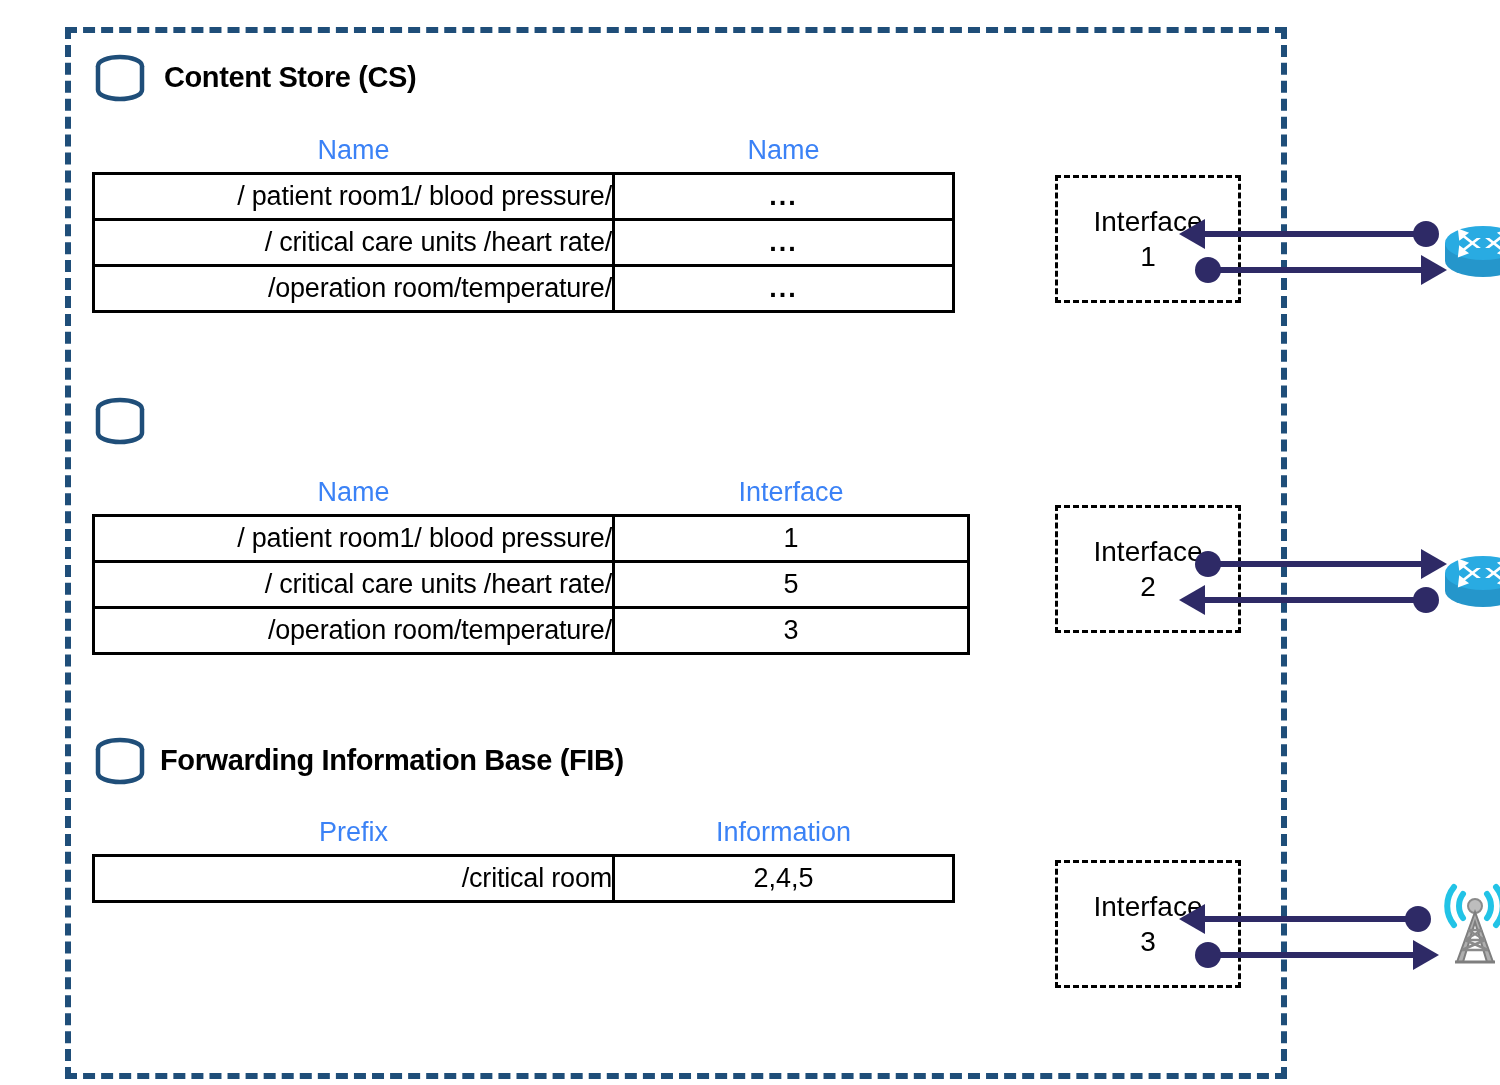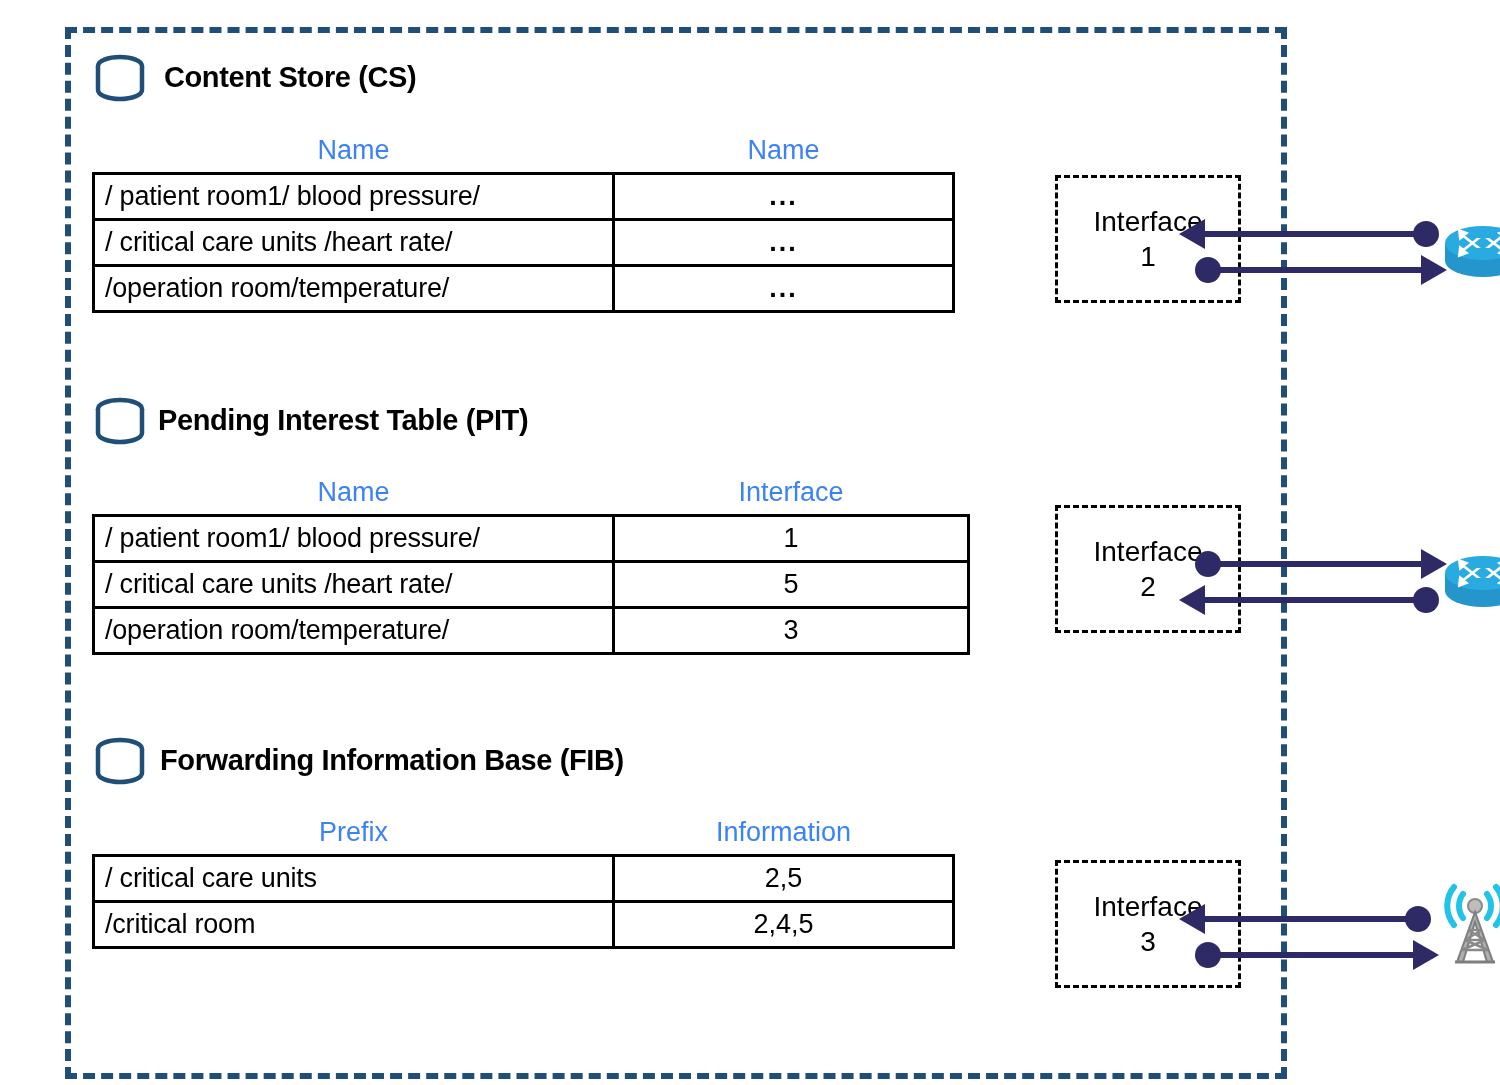--- a/index.html
+++ b/index.html
@@ -17,21 +17,21 @@
   .section{position:absolute;}
 
   .sec-head{position:absolute;display:flex;align-items:center;}
   .db-icon{width:56px;height:56px;flex:0 0 auto;}
   .sec-title{font-weight:bold;font-size:29px;color:#000;letter-spacing:-0.4px;white-space:nowrap;}
 
   
   .tbl{position:absolute;border-collapse:collapse;table-layout:fixed;background:#fff;}
   .tbl th{font-weight:normal;font-size:27px;color:#3b82f6;text-align:center;padding:0 0 6px 0;border:none;}
   .tbl td{border:3px solid #000;font-size:27px;color:#000;height:43px;line-height:43px;padding:0;}
-  .tbl td.c-name{text-align:left;padding-left:10px;white-space:nowrap;letter-spacing:-0.2px;}
+  .tbl td.c-name{text-align:right;padding-left:10px;white-space:nowrap;letter-spacing:-0.2px;}
   .tbl td.c-val{text-align:center;}
   .dots{letter-spacing:2px;font-weight:bold;}
 
   
   .iface-group{position:absolute;}
   .iface-box{
     position:absolute;left:0;top:0;width:186px;height:128px;
     border:3px dashed #000;box-sizing:border-box;
     display:flex;flex-direction:column;align-items:center;justify-content:center;
   }
@@ -94,21 +94,20 @@
 
   <div class="section" style="left:0;top:0;">
 
     <div class="sec-head" style="left:45px;top:375px;">
       <span class="db-icon">
         <svg viewBox="0 0 56 56" width="56" height="56">
           <ellipse cx="28" cy="17" rx="22" ry="9" fill="#fff" stroke="#1F4E79" stroke-width="4.5"></ellipse>
           <path d="M6 17 L6 41 A22 9 0 0 0 50 41 L50 17" fill="#fff" stroke="#1F4E79" stroke-width="4.5"></path>
         </svg>
       </span>
-      <span class="sec-title" style="margin-left:10px;">Pending Interest Table (PIT)</span>
     </div>
 
     <table class="tbl" style="left:45px;top:460px;width:875px;">
       <colgroup>
           <col style="width:520px">
           <col style="width:355px">
         </colgroup>
       <thead>
         <tr>
           <th>Name</th>
@@ -149,24 +148,20 @@
           <col style="width:520px">
           <col style="width:340px">
         </colgroup>
       <thead>
         <tr>
           <th>Prefix</th>
           <th>Information</th>
         </tr>
       </thead>
       <tbody>
-        <tr>
-          <td class="c-name">/ critical care units</td>
-          <td class="c-val">2,5</td>
-        </tr>
         <tr>
           <td class="c-name">/critical room</td>
           <td class="c-val">2,4,5</td>
         </tr>
       </tbody>
     </table>
   </div>
 
   <div class="iface-group" style="left:1008px;top:158px;width:480px;height:130px;">
     <div class="iface-box">

